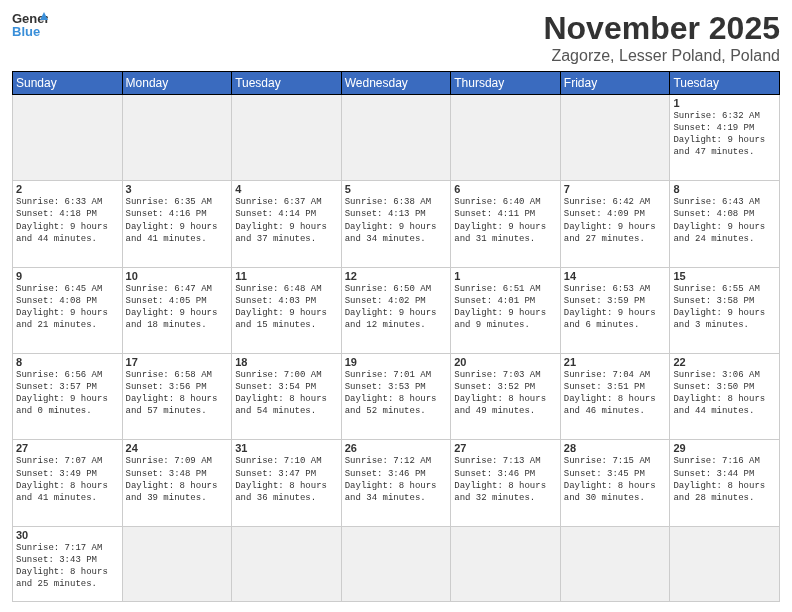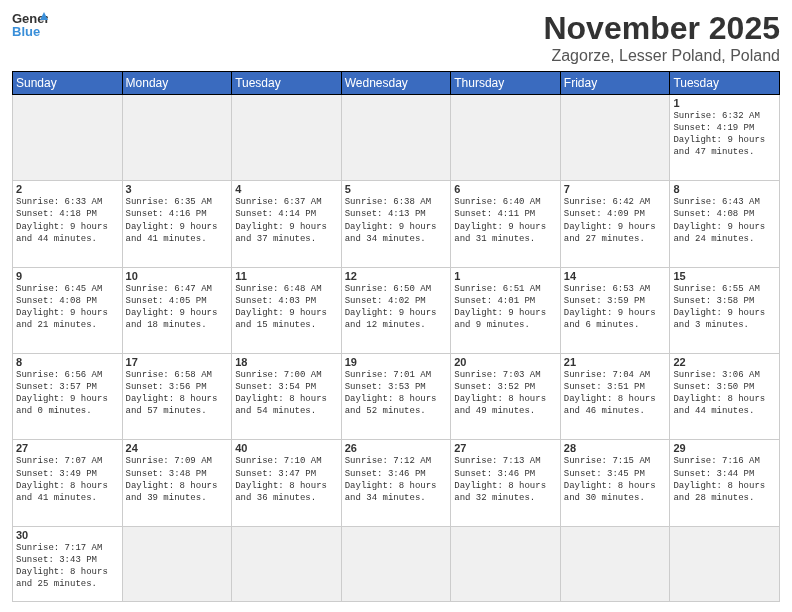--- a/index.html
+++ b/index.html
@@ -272,21 +272,21 @@
 Sunset: 3:49 PM
 Daylight: 8 hours and 41 minutes.</div>
           </td>
           <td>
             <span class="day-number">24</span>
             <div class="cell-info">Sunrise: 7:09 AM
 Sunset: 3:48 PM
 Daylight: 8 hours and 39 minutes.</div>
           </td>
           <td>
-            <span class="day-number">40</span>
+            <span class="day-number">31</span>
             <div class="cell-info">Sunrise: 7:10 AM
 Sunset: 3:47 PM
 Daylight: 8 hours and 36 minutes.</div>
           </td>
           <td>
             <span class="day-number">26</span>
             <div class="cell-info">Sunrise: 7:12 AM
 Sunset: 3:46 PM
 Daylight: 8 hours and 34 minutes.</div>
           </td>

